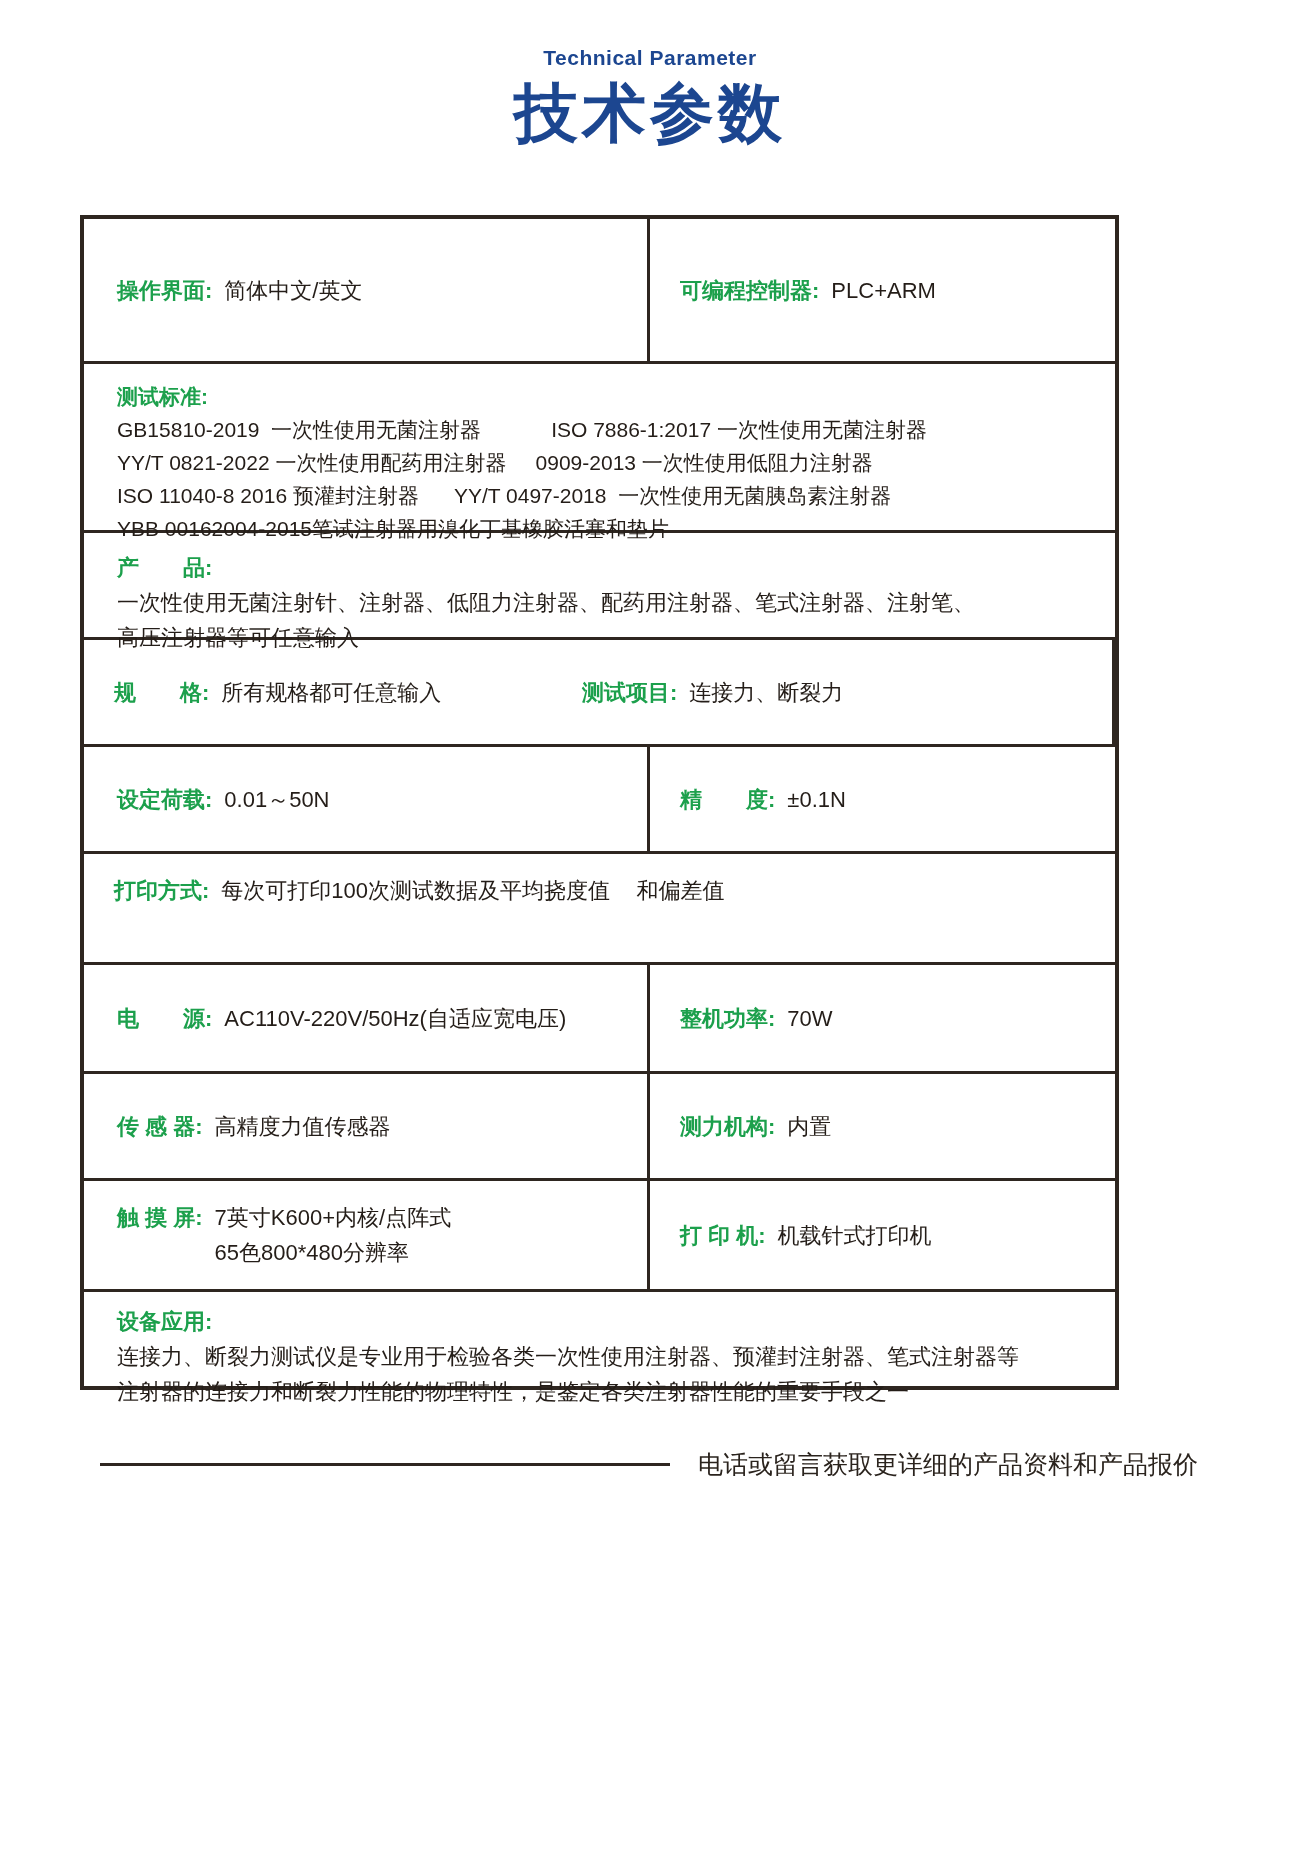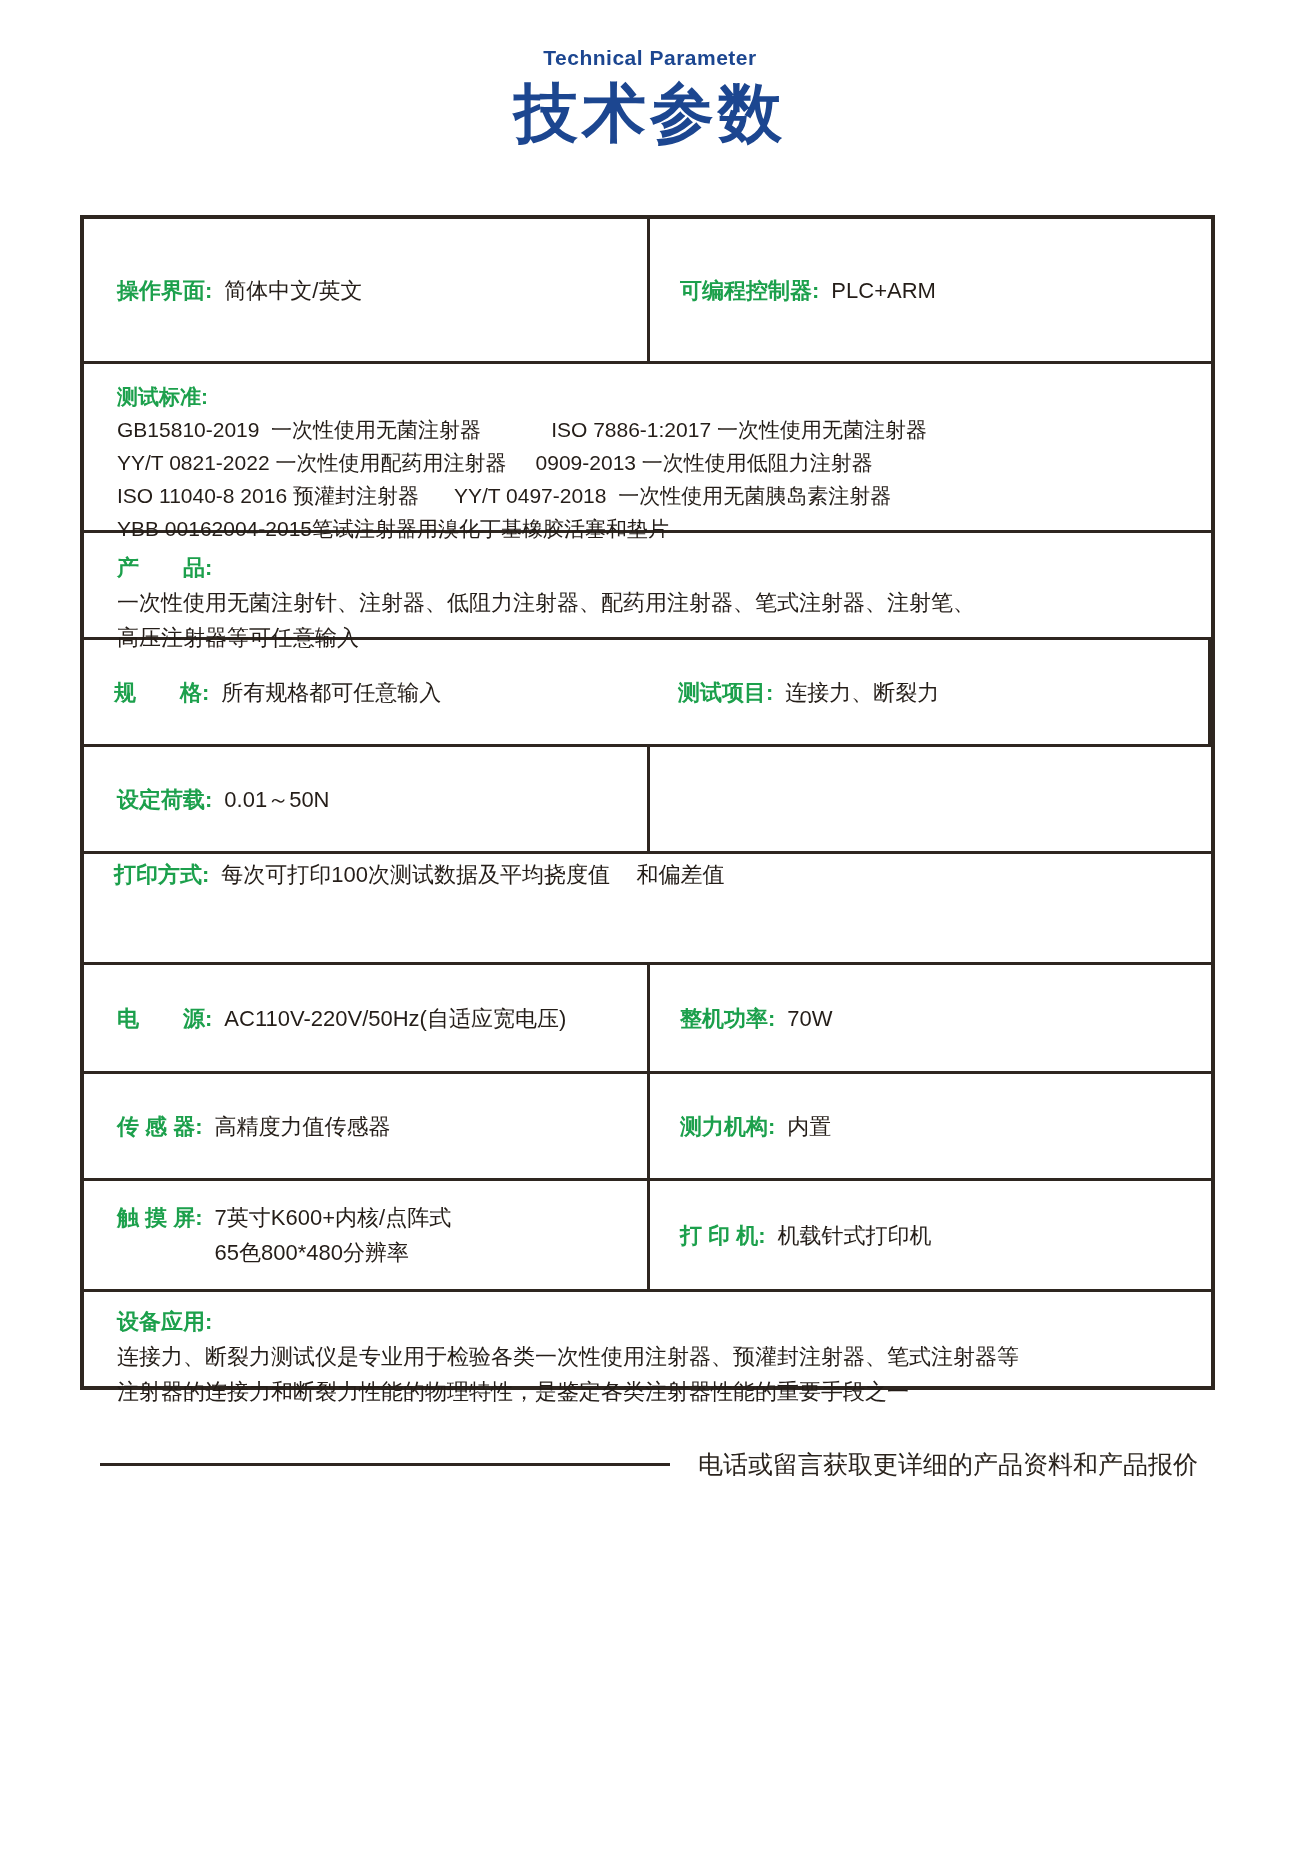--- a/index.html
+++ b/index.html
@@ -7,21 +7,21 @@
     width:1300px;height:1857px;background:#ffffff;
     font-family:"Liberation Sans","DejaVu Sans",sans-serif;
     color:#241d18;overflow:hidden;
   }
   
   .header{padding-top:46px;text-align:center;}
   .subtitle{font-size:21px;font-weight:bold;color:#1c4690;letter-spacing:.5px;}
   .title{font-size:64px;font-weight:bold;color:#1c4690;margin-top:0;letter-spacing:4px;}
   
   .spec-table{
-    width:1135px;margin:58px 0 0 80px;
+    width:1039px;margin:58px 0 0 80px;
     border:4px solid #2e2620;box-sizing:border-box;
   }
   .row{display:flex;border-top:3px solid #2e2620;}
   .row:first-child{border-top:none;}
   .cell{box-sizing:border-box;display:flex;align-items:center;}
   .cell.top{align-items:flex-start;}
   .left{width:566px;flex:none;border-right:3px solid #2e2620;padding-left:33px;padding-right:8px;}
   .right{flex:1;padding-left:30px;padding-right:8px;}
   .full{width:100%;padding-left:33px;padding-right:14px;flex-direction:column;}
   .label{
@@ -31,21 +31,21 @@
   .value,.line{color:#241d18;font-size:22px;line-height:35px;white-space:pre;}
   .lines{display:block;min-width:0;}
   
   .r0{height:142px}.r1{height:166px}.r2{height:104px}.r3{height:104px}
   .r4{height:104px}.r5{height:108px}.r6{height:108px}.r7{height:106px}
   .r8{height:104px}.r9{height:108px}.r10{height:94px}
   
   .r1 .cell{padding-top:16px}
   .r1 .label,.r1 .line{font-size:21px;line-height:33px;}
   .r2 .cell{padding-top:17px}
-  .r5 .right{padding-top:3px}
+  .r5 .right{padding-top:19px}
   .r9 .left{padding-top:19px}
   .r10 .cell{padding-top:12px}
   
   .footer{display:flex;align-items:center;margin:58px 0 0 100px;}
   .footer-line{width:570px;height:3px;background:#2e2620;flex:none;}
   .footer-text{margin-left:28px;font-size:25px;color:#2a231d;white-space:pre;}
 </style>
 </head>
 <body>
 
@@ -97,20 +97,24 @@
     <div class="cell left">
       <span class="label">测试项目:</span>
       <span class="value">连接力、断裂力</span>
     </div>
   </div>
 
   <div class="row r4">
     <div class="cell left">
       <span class="label">设定荷载:</span>
       <span class="value">0.01～50N</span>
+    </div>
+    <div class="cell right">
+      <span class="label">精　　度:</span>
+      <span class="value">±0.1N</span>
     </div>
   </div>
 
   <div class="row r5">
     <div class="cell right top">
       <span class="label">打印方式:</span>
       <span class="lines">
         <span class="line">每次可打印100次测试数据及平均挠度值</span>
         <span class="line">　和偏差值</span>
       </span>

